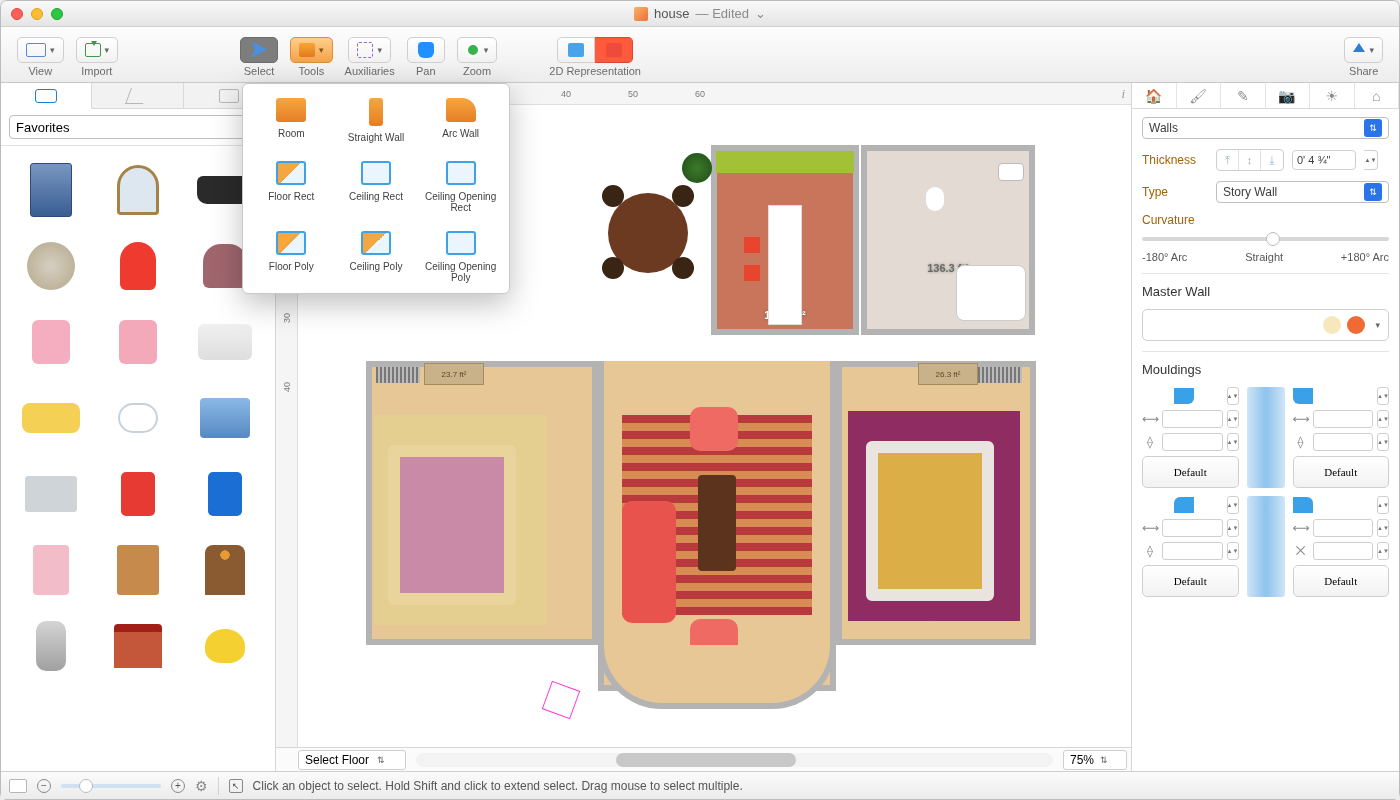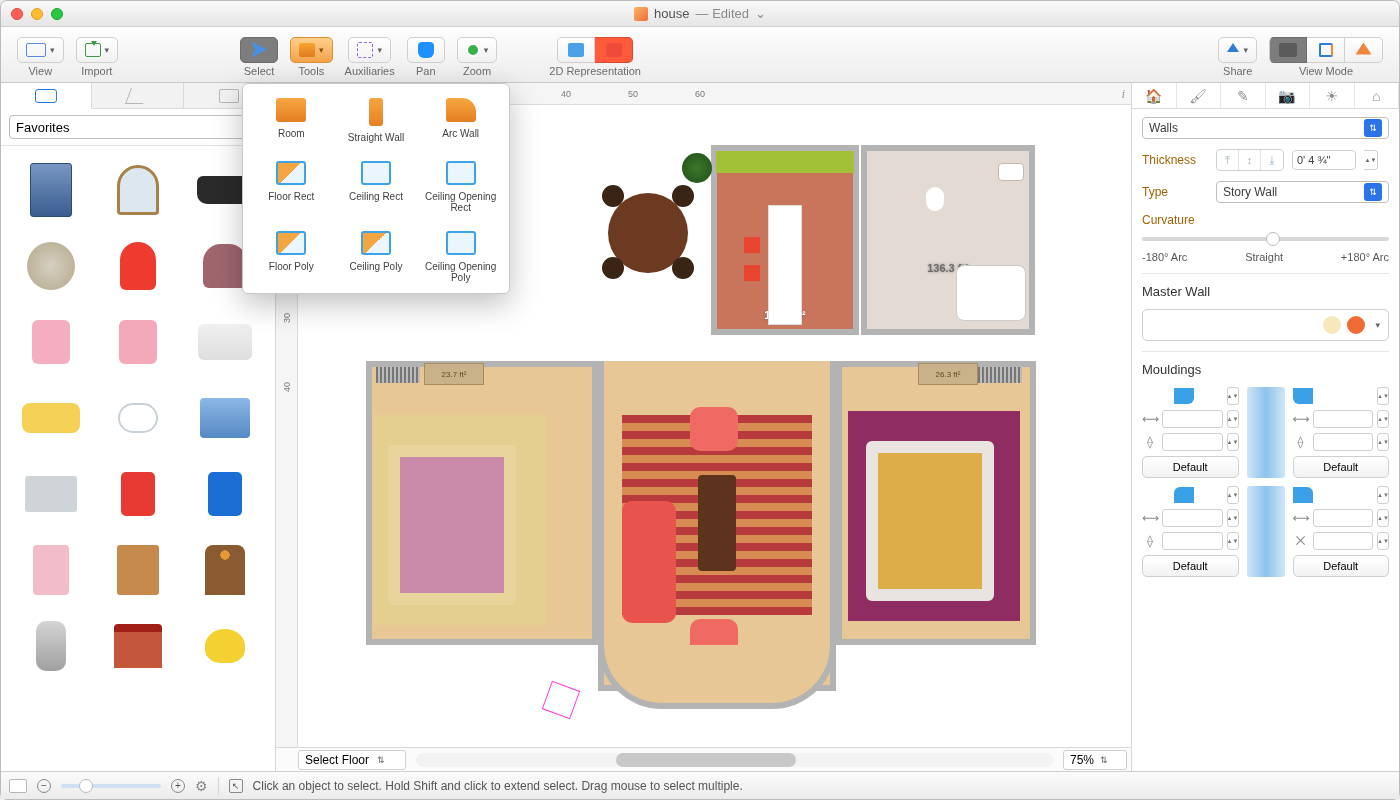--- a/index.html
+++ b/index.html
@@ -160,21 +160,21 @@
   .mould-grid{display:grid;grid-template-columns:1fr 38px 1fr; gap:8px;}
   .mould-cell{display:flex;flex-direction:column;gap:5px;}
   .m-icon-row{display:flex;justify-content:space-between;align-items:center;}
   .m-shape{width:20px;height:16px;background:#3aa0e8;border-radius:0 0 6px 0;}
   .m-shape.flip{transform:scaleX(-1);}
   .m-shape.base{border-radius:6px 0 0 0;}
   .m-input-row{display:flex;align-items:center;gap:4px;}
   .m-glyph{width:16px;color:#888;font-size:12px;text-align:center;}
   .m-input{flex:1;height:18px;border:1px solid #cfcfcf;border-radius:3px;}
   .mini-step{width:12px;height:18px;border:1px solid #cfcfcf;border-radius:3px;font-size:6px;display:flex;flex-direction:column;align-items:center;justify-content:center;color:#777;}
-  .def-btn{height:22px;border:1px solid #cfcfcf;border-radius:5px;background:linear-gradient(#ffffff,#f2f2f2);font-size:11px;}
+  .def-btn{height:32px;border:1px solid #cfcfcf;border-radius:5px;background:linear-gradient(#ffffff,#f2f2f2);font-size:11px;font-family:Liberation Serif, serif;}
   .mould-center{background:linear-gradient(90deg,#cfe5f7,#8dc3ec,#cfe5f7);border-radius:3px;}
   
   .statusbar{height:28px;background:linear-gradient(#fbfbfb,#ebebeb);border-top:1px solid #cfcfcf;display:flex;align-items:center;padding:0 8px;gap:10px;font-size:12px;color:#555;}
   .sb-ico{width:18px;height:14px;border:1px solid #b6b6b6;border-radius:2px;background:#fff;}
   .sb-zoom-slider{width:100px;height:4px;background:#cfe0f5;border-radius:2px;position:relative;}
   .sb-zoom-slider .kn{position:absolute;left:18px;top:-5px;width:14px;height:14px;background:#fff;border:1px solid #bbb;border-radius:50%;}
   .divider-v{width:1px;height:18px;background:#d2d2d2;}
   .click-hint{flex:1;}
   .select-like.small{height:22px;font-size:12px;}
 </style>
@@ -266,34 +266,20 @@
     </div>
 
     <div class="spacer"></div>
 
     <div class="tb-group">
       <div class="tb-btn">
           <span class="ico ico-share"></span>
           <span class="chev">▾</span>
         </div>
       <span class="tb-label">Share</span>
-    </div>
-    <div class="tb-group">
-      <div class="tb-seg">
-        <div class="tb-btn active">
-            <span class="ico ico-vm1"></span>
-          </div>
-        <div class="tb-btn seg">
-            <span class="ico ico-vm2"></span>
-          </div>
-        <div class="tb-btn seg">
-            <span class="ico ico-vm3"></span>
-          </div>
-      </div>
-      <span class="tb-label">View Mode</span>
     </div>
   </div>
 
   <div class="body">
 
     <div class="left-panel">
       <div class="lp-tabs">
         <div class="lp-tab sel">
             <span style="width:22px;height:14px;border:1.5px solid #1d7ed8;border-radius:3px;"></span>
           </div>

